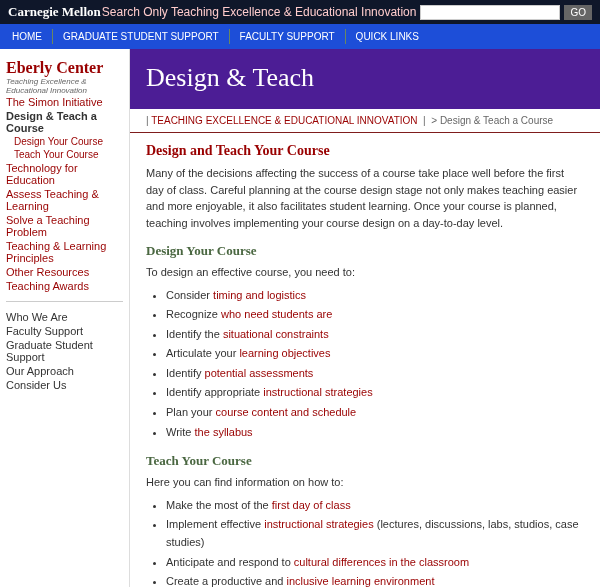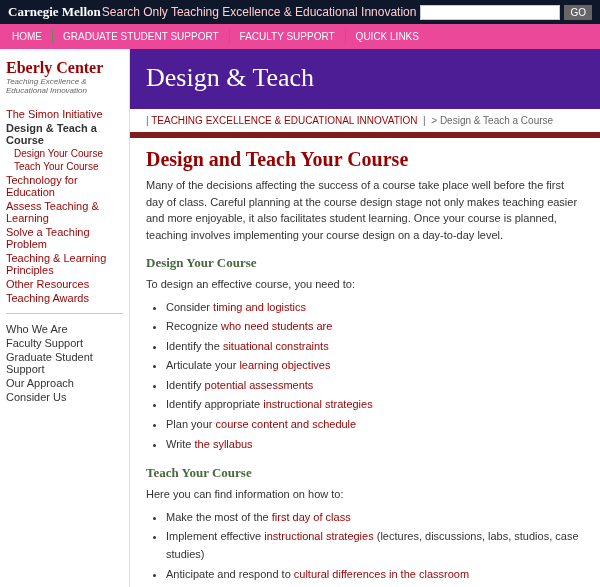--- a/index.html
+++ b/index.html
@@ -40,21 +40,21 @@
       font-size: 10px;
       cursor: pointer;
     }
     #top-bar .search-label {
       font-size: 12px;
       color: #ffcccc;
     }
 
     
     #nav-bar {
-      background: #ec4899;
+      background: #1d4ed8;
       padding: 5px 8px;
       display: flex;
       gap: 0;
       align-items: center;
     }
     #nav-bar a {
       color: #fff;
       text-decoration: none;
       font-size: 10px;
       padding: 2px 10px;
@@ -71,21 +71,21 @@
 
     
     #sidebar {
       width: 130px;
       min-width: 130px;
       padding: 10px 6px;
       border-right: 1px solid #ddd;
       font-size: 11px;
     }
     #sidebar .eberly-logo {
-      margin-bottom: 12px;
+      margin-bottom: 0;
     }
     #sidebar .eberly-logo .eberly-title {
       color: #990000;
       font-size: 16px;
       font-weight: bold;
       font-family: Georgia, serif;
       line-height: 1.1;
     }
     #sidebar .eberly-logo .eberly-subtitle {
       font-size: 8px;
@@ -133,36 +133,36 @@
       font-size: 26px;
       font-family: Georgia, serif;
       font-weight: normal;
     }
 
     
     #breadcrumb {
       padding: 6px 16px;
       font-size: 10px;
       color: #666;
-      border-bottom: 6px solid #7f1d1d;
+      border-bottom: 1px solid #7f1d1d;
       margin-bottom: 10px;
     }
     #breadcrumb a {
       color: #990000;
       text-decoration: none;
       font-size: 10px;
     }
 
     
     #content {
       padding: 0 16px;
     }
     #content h2 {
       color: #990000;
-      font-size: 20px;
+      font-size: 14px;
       font-family: Georgia, serif;
       margin-bottom: 6px;
       font-weight: bold;
     }
     #content h3 {
       color: #4a6741;
       font-size: 13px;
       font-family: Georgia, serif;
       margin: 12px 0 5px 0;
       font-weight: bold;

